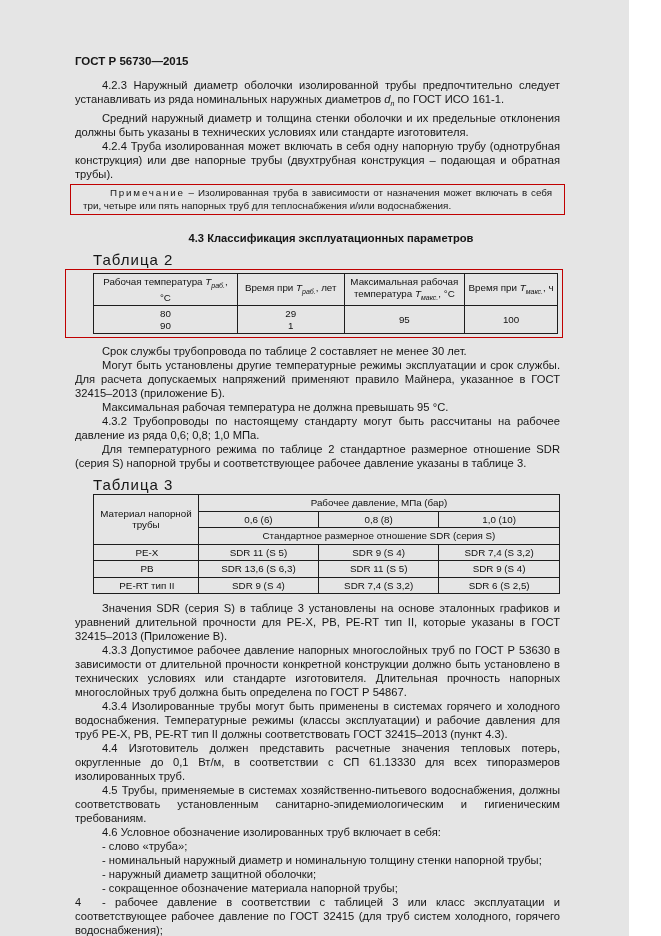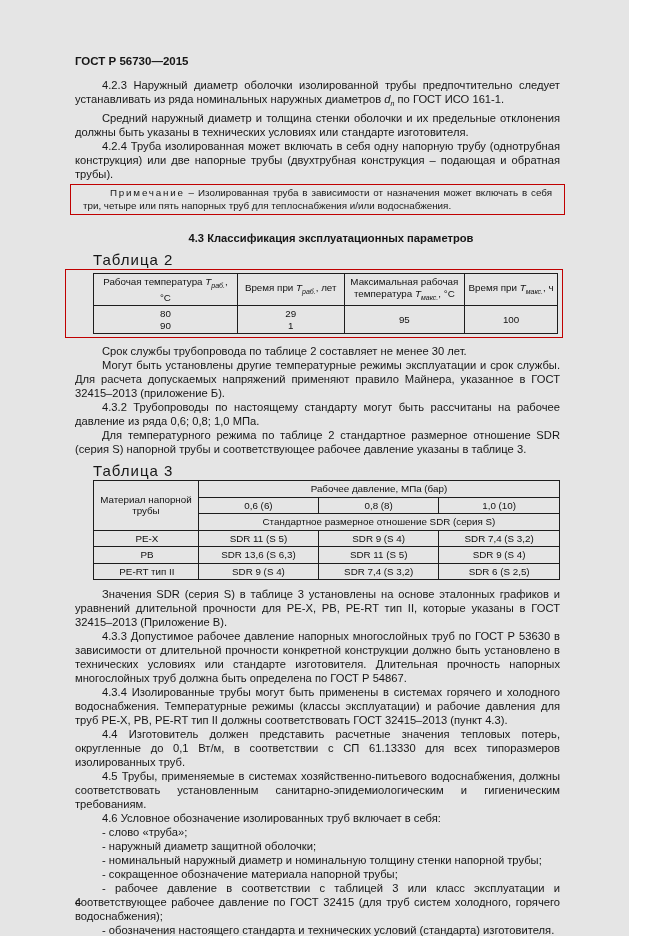--- a/index.html
+++ b/index.html
@@ -82,20 +82,21 @@
             </td>
           <td>95</td>
           <td>100</td>
         </tr>
       </tbody>
     </table>
   </div>
 
   <p class="body-p">Срок службы трубопровода по таблице 2 составляет не менее 30 лет.</p>
   <p class="body-p">Могут быть установлены другие температурные режимы эксплуатации и срок службы.  Для расчета допускаемых напряжений применяют правило Майнера, указанное в ГОСТ 32415–2013 (приложение Б).</p>
+  <p class="body-p">Максимальная рабочая температура не должна превышать 95 °С.</p>
   <p class="body-p">4.3.2 Трубопроводы по настоящему стандарту могут быть рассчитаны на рабочее давление из ряда 0,6; 0,8; 1,0 МПа.</p>
   <p class="body-p">Для температурного режима по таблице 2 стандартное размерное отношение SDR (серия S) напорной трубы и соответствующее рабочее давление указаны в таблице 3.</p>
 
   <div class="tcaption">Таблица 3</div>
 
   <table class="t3">
     <colgroup>
       <col style="width:22.5%">
         <col style="width:25.8%">
         <col style="width:25.8%">
@@ -136,21 +137,21 @@
   </table>
 
   <p class="body-p">Значения SDR (серия S) в таблице 3 установлены на основе эталонных графиков и уравнений длительной прочности для PE-X, PB, PE-RT тип II, которые указаны в ГОСТ 32415–2013 (Приложение В).</p>
   <p class="body-p">4.3.3 Допустимое рабочее давление напорных многослойных труб по ГОСТ Р 53630 в зависимости от длительной прочности конкретной конструкции должно быть установлено в технических условиях или стандарте изготовителя. Длительная прочность напорных многослойных труб должна быть определена по ГОСТ Р 54867.</p>
   <p class="body-p">4.3.4 Изолированные трубы могут быть применены в системах горячего и холодного водоснабжения. Температурные режимы (классы эксплуатации) и рабочие давления для труб PE-X, PB, PE-RT тип II должны соответствовать ГОСТ 32415–2013 (пункт 4.3).</p>
   <p class="body-p">4.4 Изготовитель должен представить расчетные значения тепловых потерь, округленные до 0,1 Вт/м, в соответствии с СП 61.13330 для всех типоразмеров изолированных труб.</p>
   <p class="body-p">4.5 Трубы, применяемые в системах хозяйственно-питьевого водоснабжения, должны соответствовать установленным санитарно-эпидемиологическим и гигиеническим требованиям.</p>
   <p class="body-p">4.6 Условное обозначение изолированных труб включает в себя:</p>
 
   <p class="body-p">- слово «труба»;</p>
+  <p class="body-p">- номинальный наружный диаметр и номинальную толщину стенки напорной трубы;</p>
   <p class="body-p">- наружный диаметр защитной оболочки;</p>
-  <p class="body-p">- номинальный наружный диаметр и номинальную толщину стенки напорной трубы;</p>
   <p class="body-p">- сокращенное обозначение материала напорной трубы;</p>
   <p class="body-p">- рабочее давление в соответствии с таблицей 3 или класс эксплуатации и соответствующее рабочее давление по ГОСТ 32415 (для труб систем холодного, горячего водоснабжения);</p>
   <p class="body-p">- обозначения настоящего стандарта и технических условий (стандарта) изготовителя.</p>
 
   <div class="page-number">4</div>
 
 </div>
 
 </body></html>

